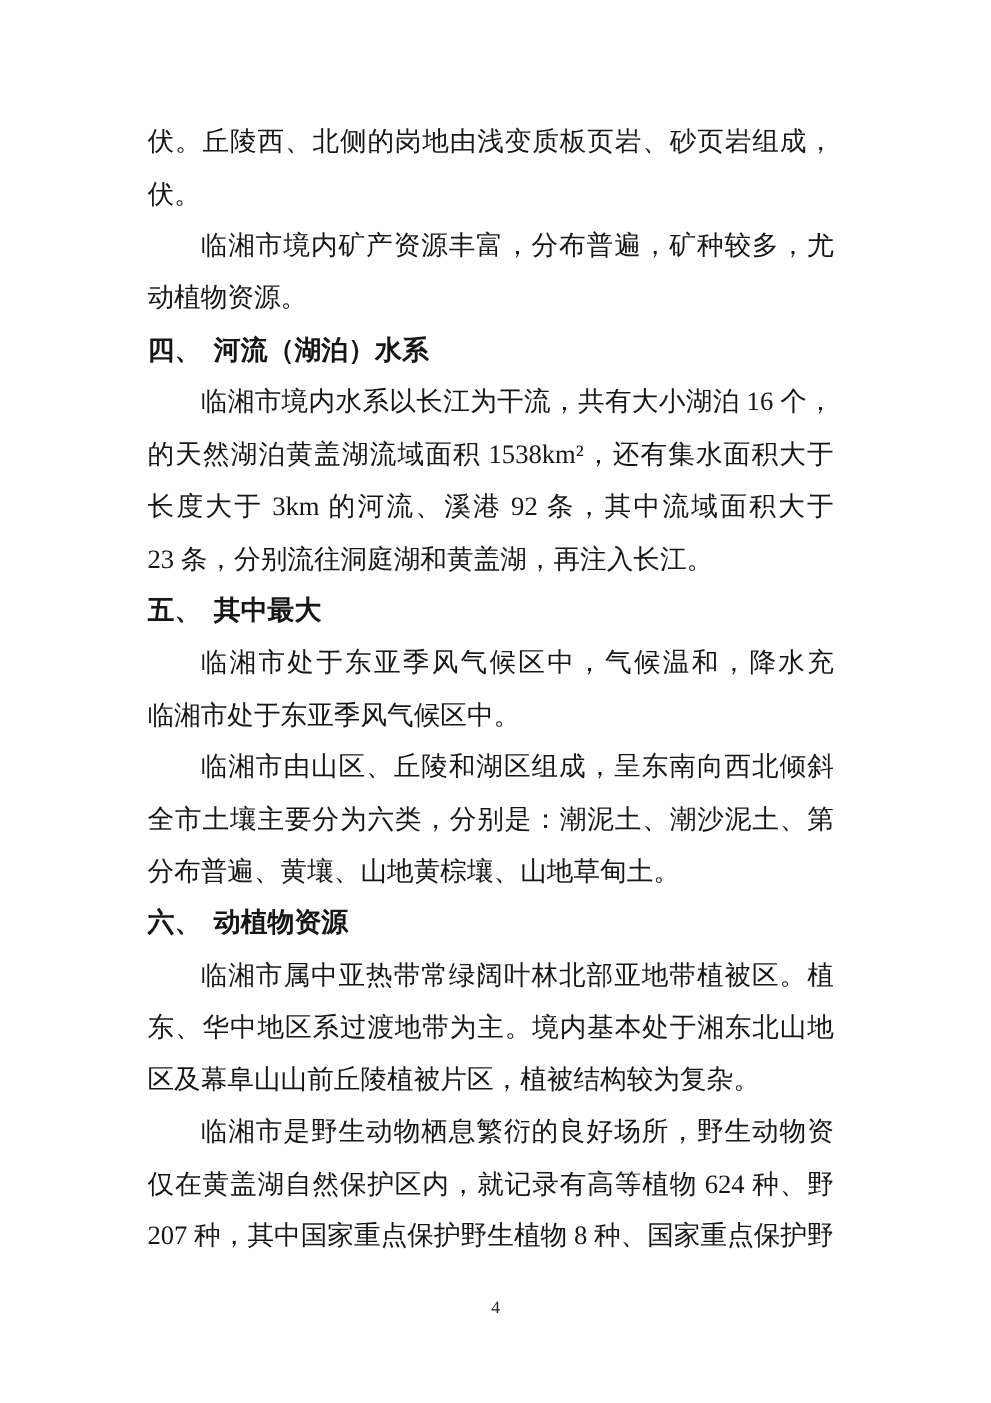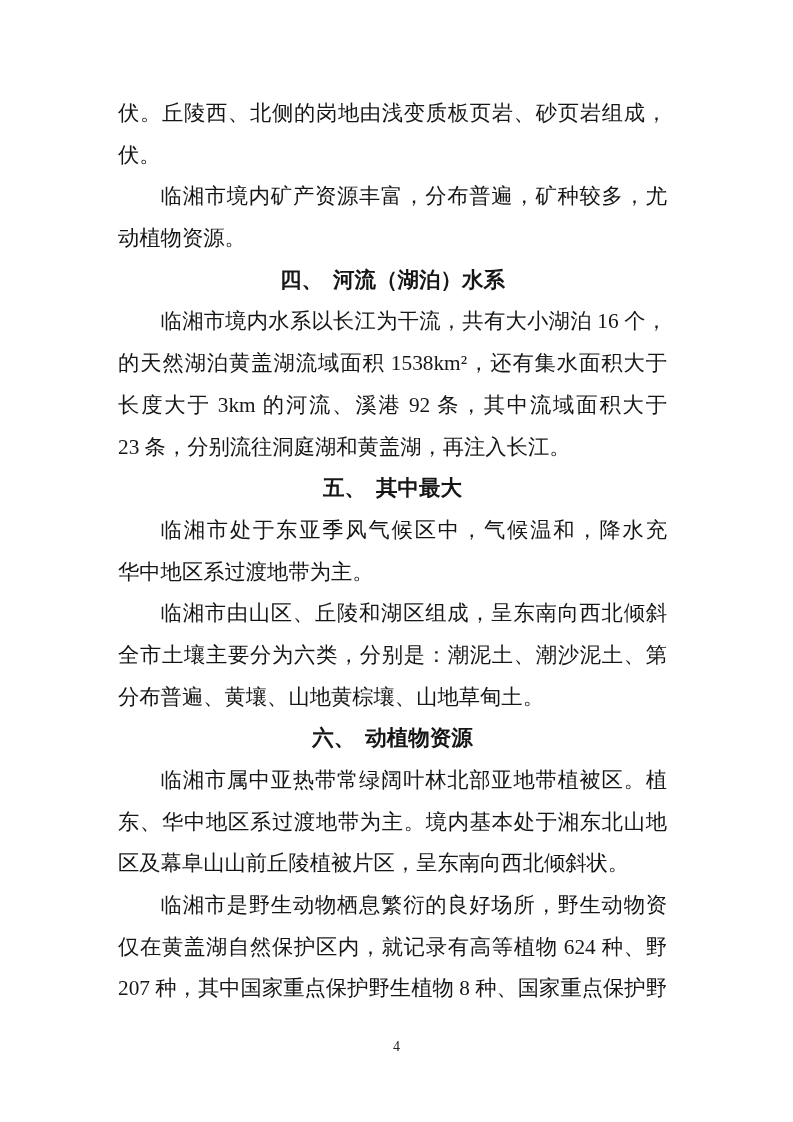--- a/index.html
+++ b/index.html
@@ -24,21 +24,21 @@
   }
   .jl{            
     text-align:justify;
     text-align-last:justify;
   }
   .ind{ text-indent:42.6px; }   
   .heading{
     font-family:"Liberation Sans","DejaVu Sans",sans-serif;
     font-weight:700;
     font-size:21.5px;
-    text-align:center;
+    text-align:left;
   }
   .hnum{ display:inline-block; margin-right:10px; }
   .footer{
     position:absolute;
     top:1038px;left:0;width:793px;
     text-align:center;
     font-size:14px;
     line-height:18px;
     color:#222222;
   }
@@ -69,37 +69,37 @@
       <div class="line jl">长度大于 3km 的河流、溪港 92 条，其中流域面积大于 10km²的河流</div>
       <div class="line">23 条，分别流往洞庭湖和黄盖湖，再注入长江。</div>
     </div>
 
     <div class="line heading">
       <span class="hnum">五、</span><span>其中最大</span>
     </div>
 
     <div class="para">
       <div class="line jl ind">临湘市处于东亚季风气候区中，气候温和，降水充沛，属于中亚</div>
-      <div class="line">华中地区系过渡地带为主。</div>
+      <div class="line">临湘市处于东亚季风气候区中。</div>
     </div>
 
     <div class="para">
       <div class="line jl ind">临湘市由山区、丘陵和湖区组成，呈东南向西北倾斜状。因此，</div>
       <div class="line jl">全市土壤主要分为六类，分别是：潮泥土、潮沙泥土、第四纪红土发</div>
       <div class="line">分布普遍、黄壤、山地黄棕壤、山地草甸土。</div>
     </div>
 
     <div class="line heading">
       <span class="hnum">六、</span><span>动植物资源</span>
     </div>
 
     <div class="para">
       <div class="line jl ind">临湘市属中亚热带常绿阔叶林北部亚地带植被区。植物区系以华</div>
       <div class="line jl">东、华中地区系过渡地带为主。境内基本处于湘东北山地丘陵植被地</div>
-      <div class="line">区及幕阜山山前丘陵植被片区，呈东南向西北倾斜状。</div>
+      <div class="line">区及幕阜山山前丘陵植被片区，植被结构较为复杂。</div>
     </div>
 
     <div class="para">
       <div class="line jl ind">临湘市是野生动物栖息繁衍的良好场所，野生动物资源比较丰富，</div>
       <div class="line jl">仅在黄盖湖自然保护区内，就记录有高等植物 624 种、野生脊椎动物</div>
       <div class="line jl">207 种，其中国家重点保护野生植物 8 种、国家重点保护野生动物 18</div>
     </div>
 
   </div>
 

